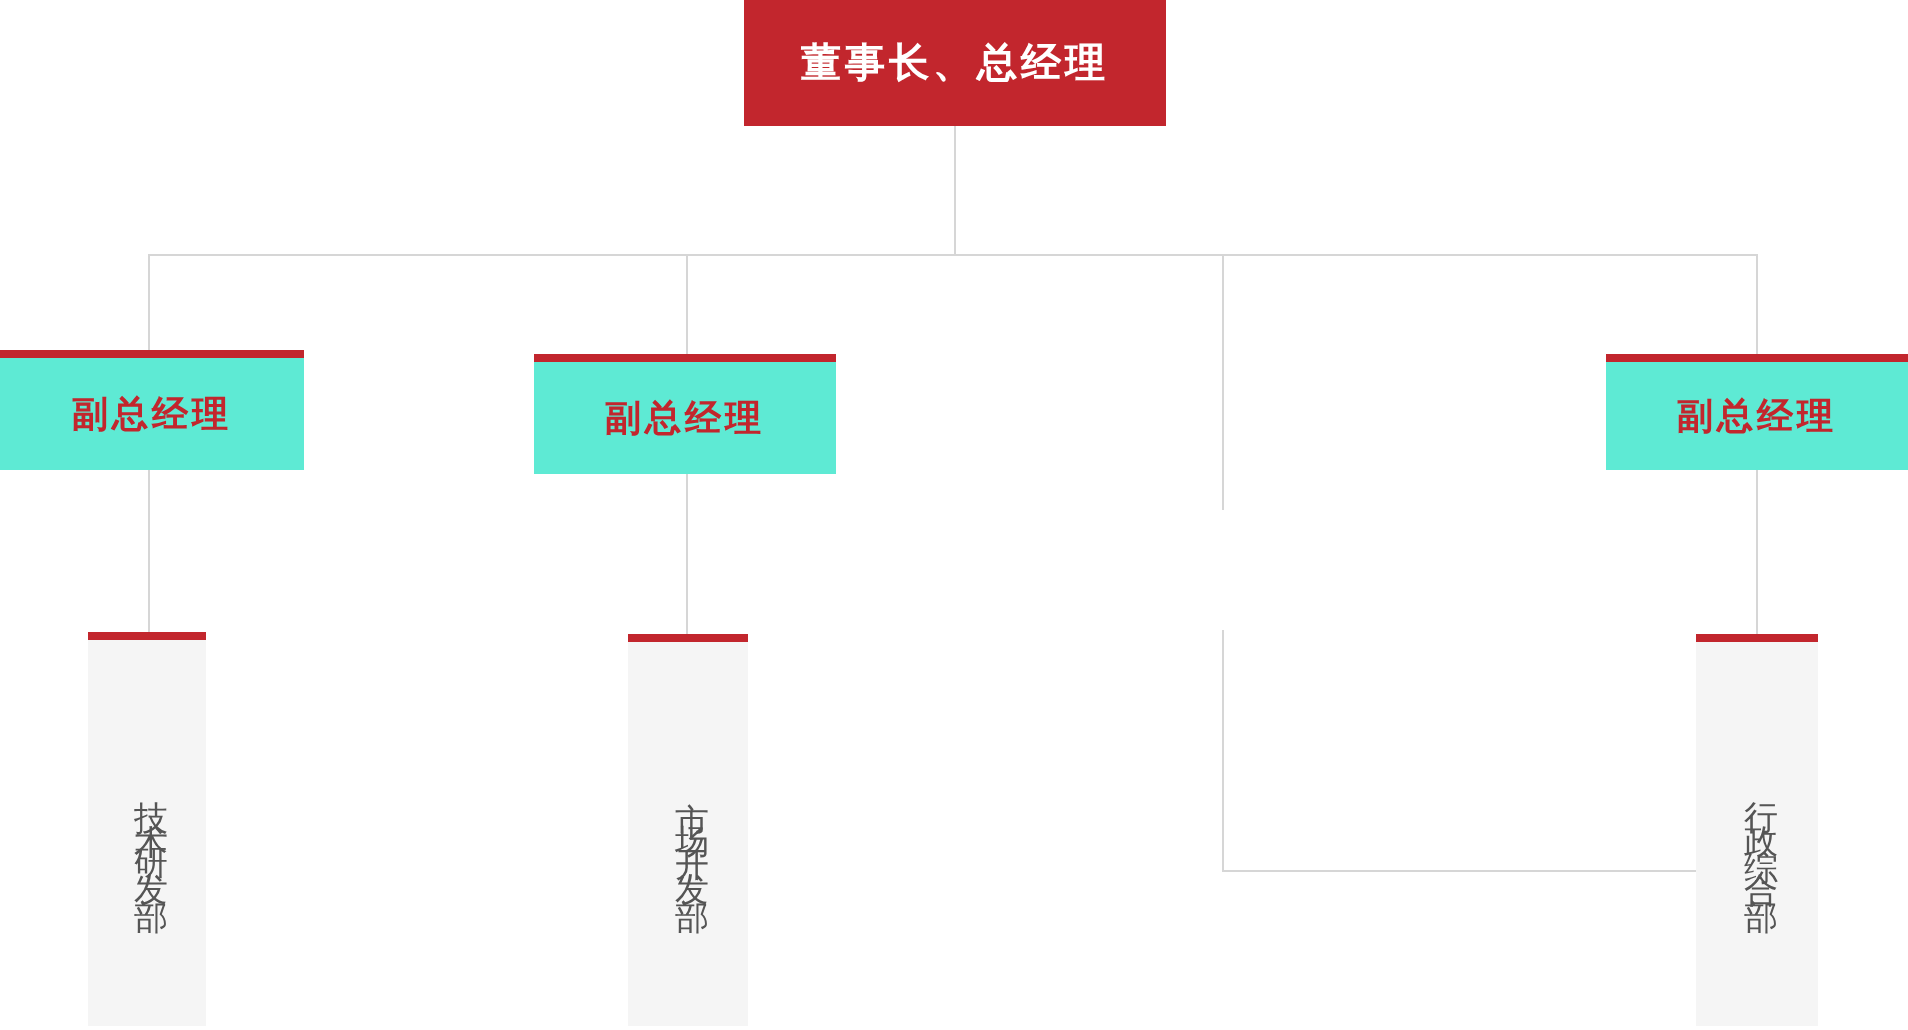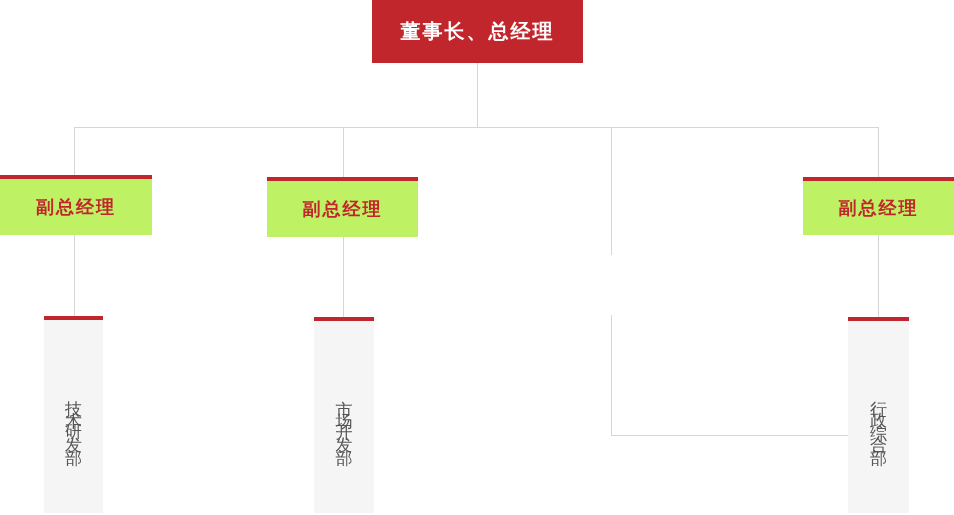--- a/index.html
+++ b/index.html
@@ -14,30 +14,31 @@
     height: 515px;
     background: #ffffff;
     overflow: hidden;
   }
   .node {
     position: absolute;
     box-sizing: border-box;
     display: flex;
     align-items: center;
     justify-content: center;
+    font-family: Liberation Mono, monospace;
   }
   .node-root {
     background: #c2262d;
     color: #ffffff;
     font-size: 20px;
     font-weight: bold;
     letter-spacing: 2px;
   }
   .node-mgr {
-    background: #bef264;
+    background: #5eead4;
     border-top: 4px solid #c2262d;
     color: #c2262d;
     font-size: 18px;
     font-weight: bold;
     letter-spacing: 2px;
   }
   .node-dept {
     background: #f5f5f5;
     border-top: 4px solid #c2262d;
     color: #555555;

